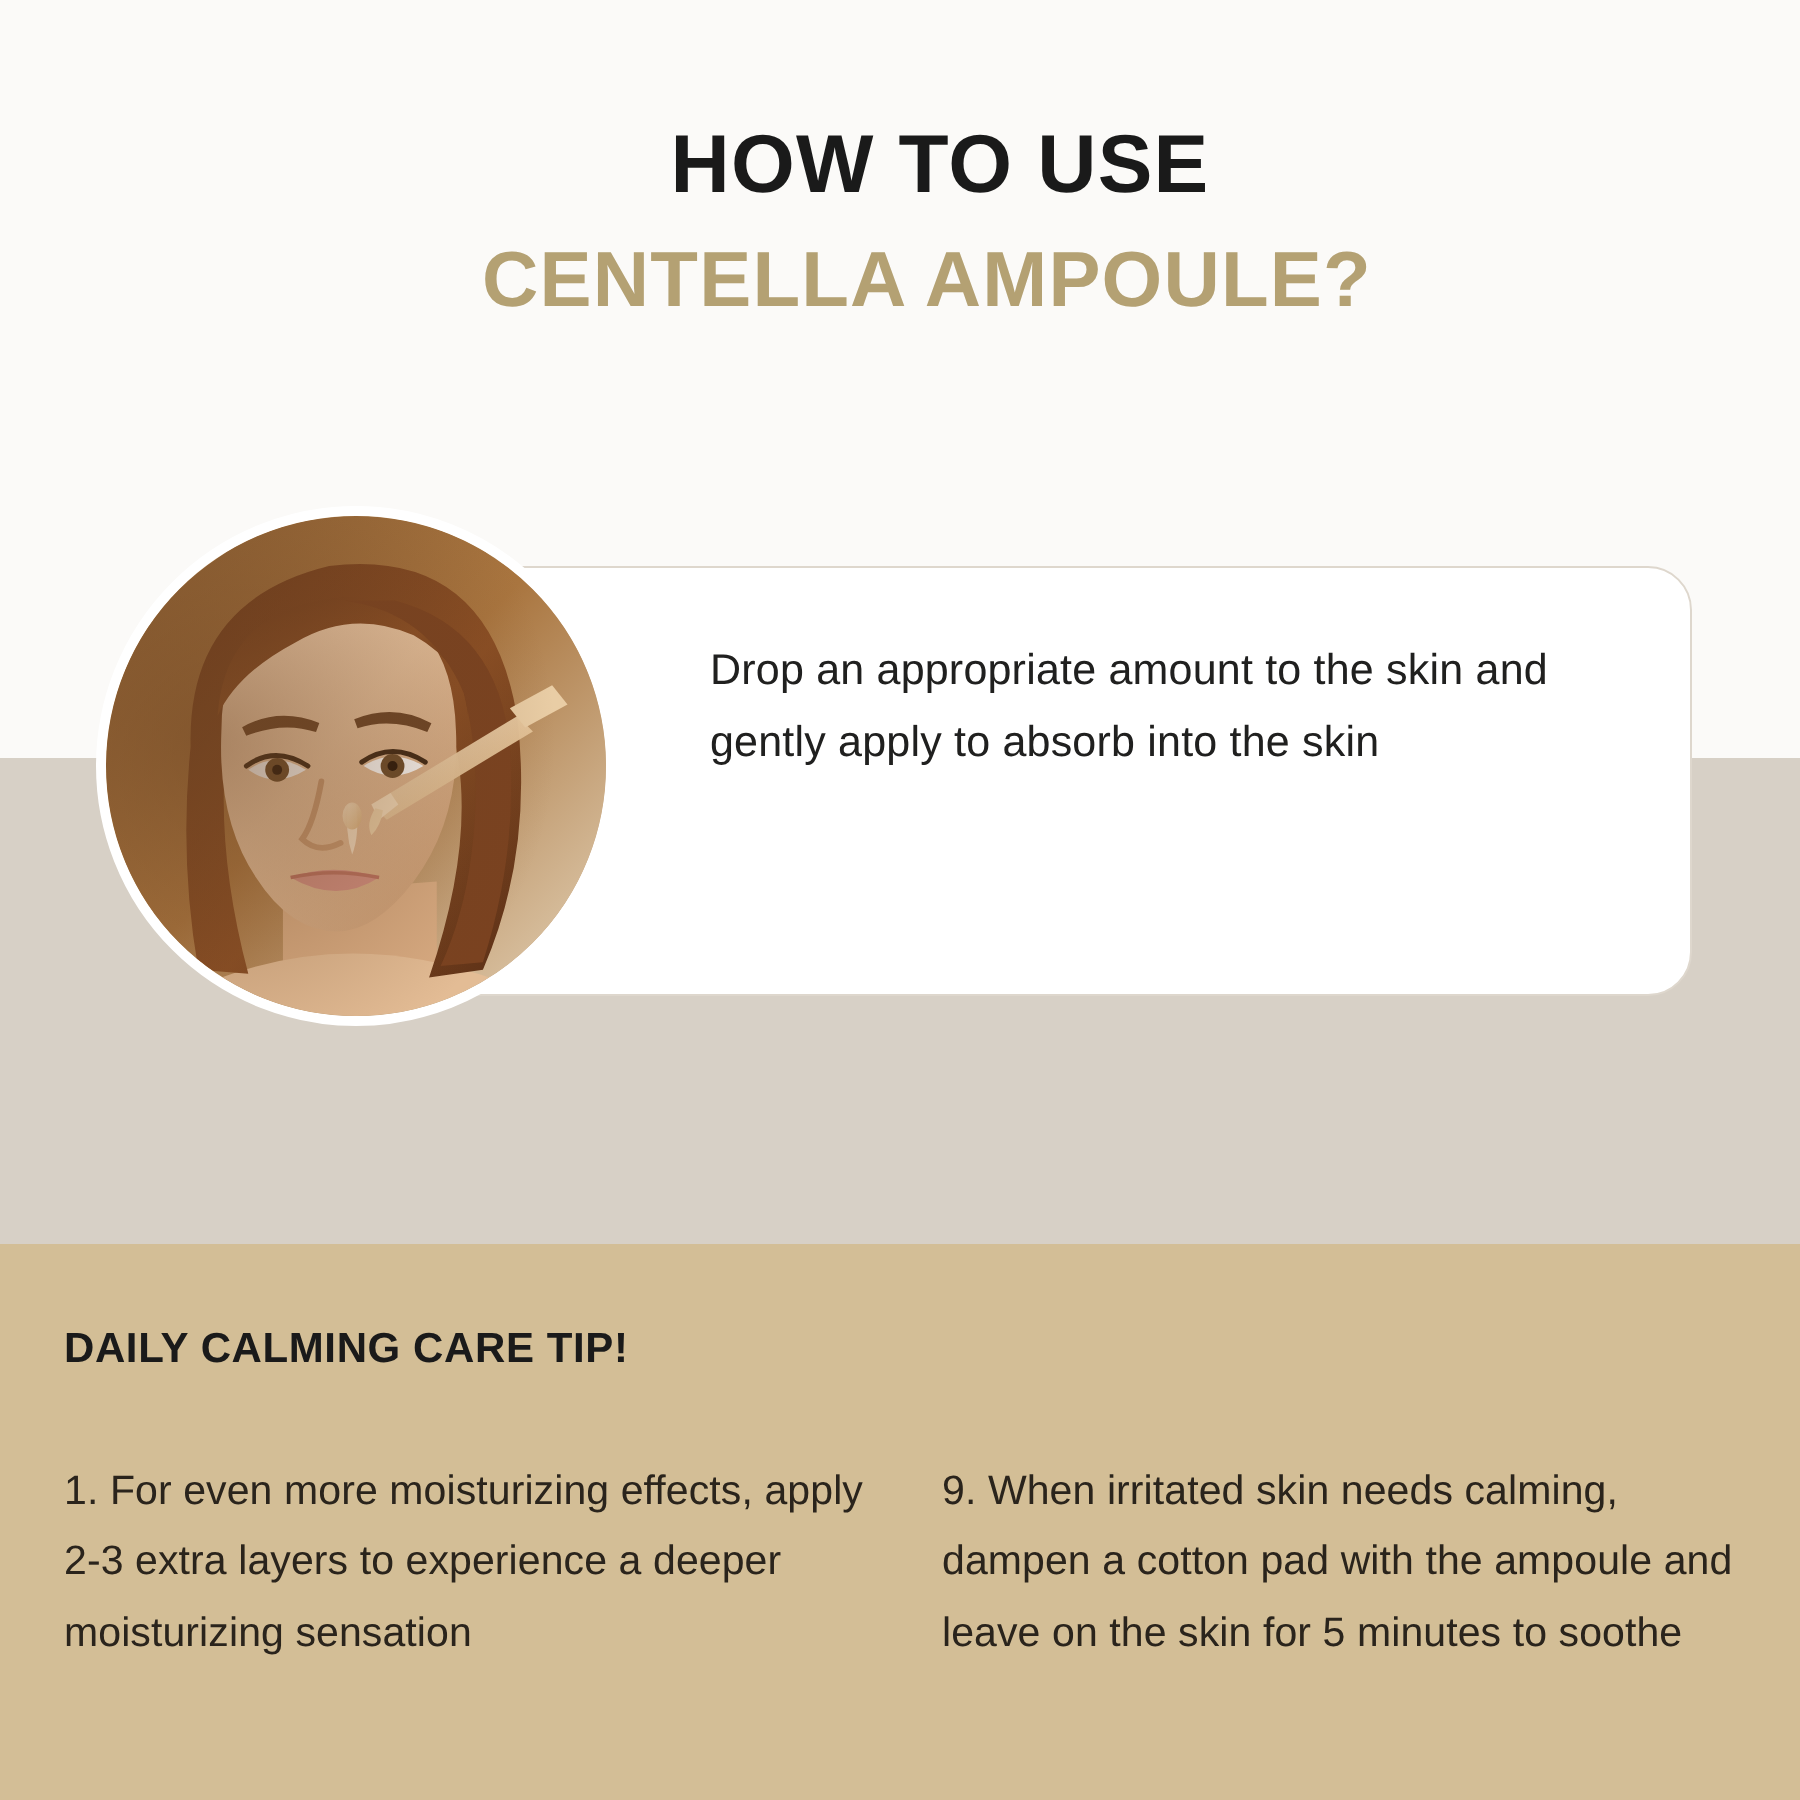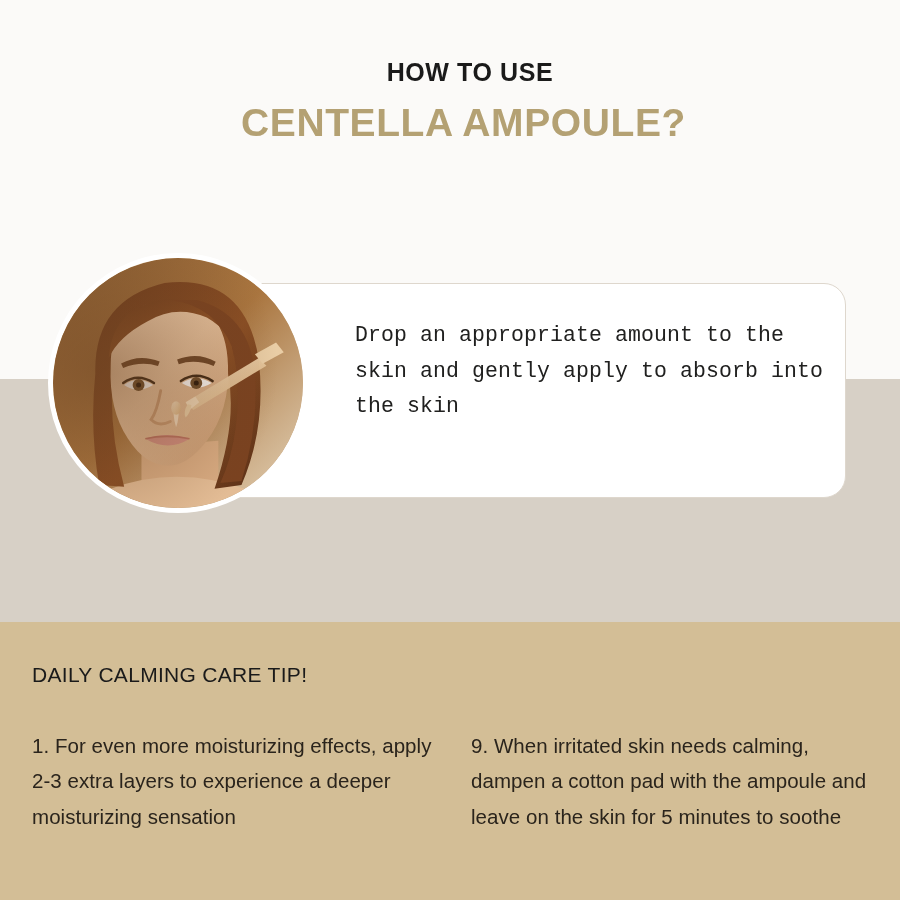--- a/index.html
+++ b/index.html
@@ -44,21 +44,21 @@
   }
 
   
   .title-block {
     position: absolute;
     left: 0; top: 58px;
     width: 900px;
     text-align: center;
   }
   .title-line1 {
-    font-size: 25px;
+    font-size: 41px;
     font-weight: bold;
     letter-spacing: 0.6px;
     color: #1A1A1A;
     line-height: 1.18;
     display: block;
     margin-left: 40px;
   }
   .title-line2 {
     font-size: 39px;
     font-weight: bold;
@@ -83,21 +83,20 @@
   }
   .info-card-text {
     position: absolute;
     left: 178px;
     top: 34px;
     width: 470px;
     font-size: 21.5px;
     line-height: 1.66;
     color: #20201F;
     letter-spacing: 0.1px;
-    font-family: Liberation Mono, monospace;
   }
 
   
   .photo-circle {
     position: absolute;
     left: 48px;
     top: 253px;
     width: 260px;
     height: 260px;
     border-radius: 50%;
@@ -112,21 +111,21 @@
     overflow: hidden;
   }
   .photo-svg { display: block; width: 100%; height: 100%; }
 
   
   .tip-heading {
     position: absolute;
     left: 32px;
     top: 663px;
     font-size: 21px;
-    font-weight: normal;
+    font-weight: bold;
     letter-spacing: 0.3px;
     color: #1A1A1A;
   }
   .tip-columns {
     position: absolute;
     left: 32px;
     top: 728px;
     width: 840px;
     display: flex;
     gap: 38px;

